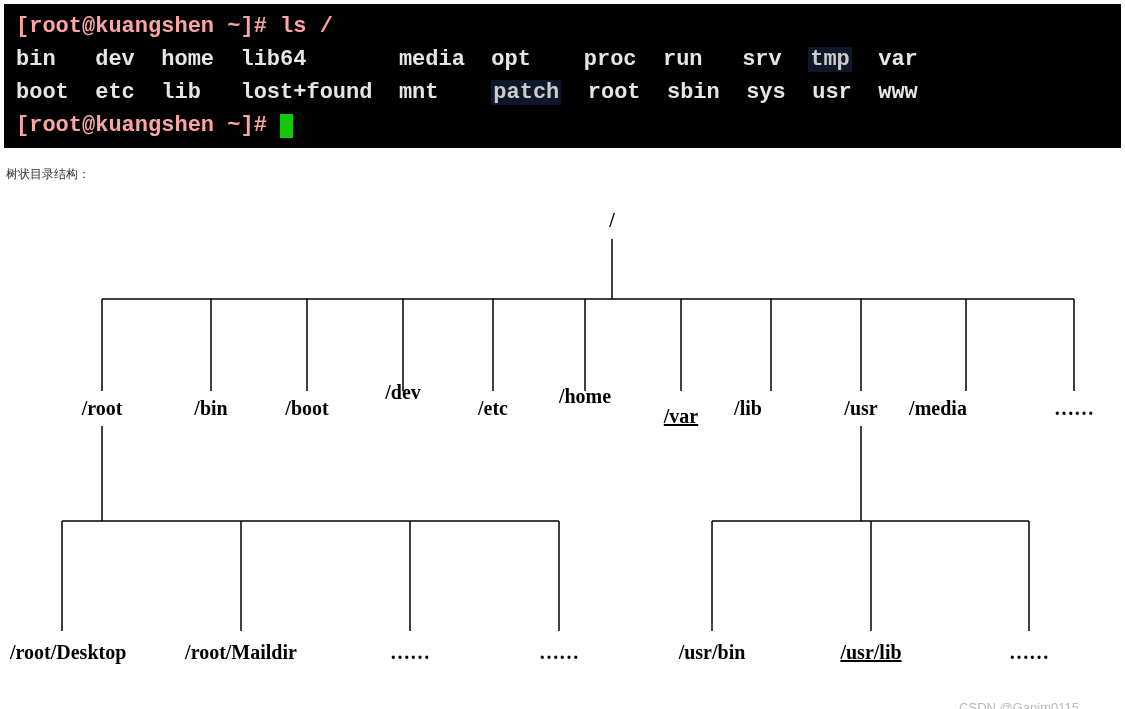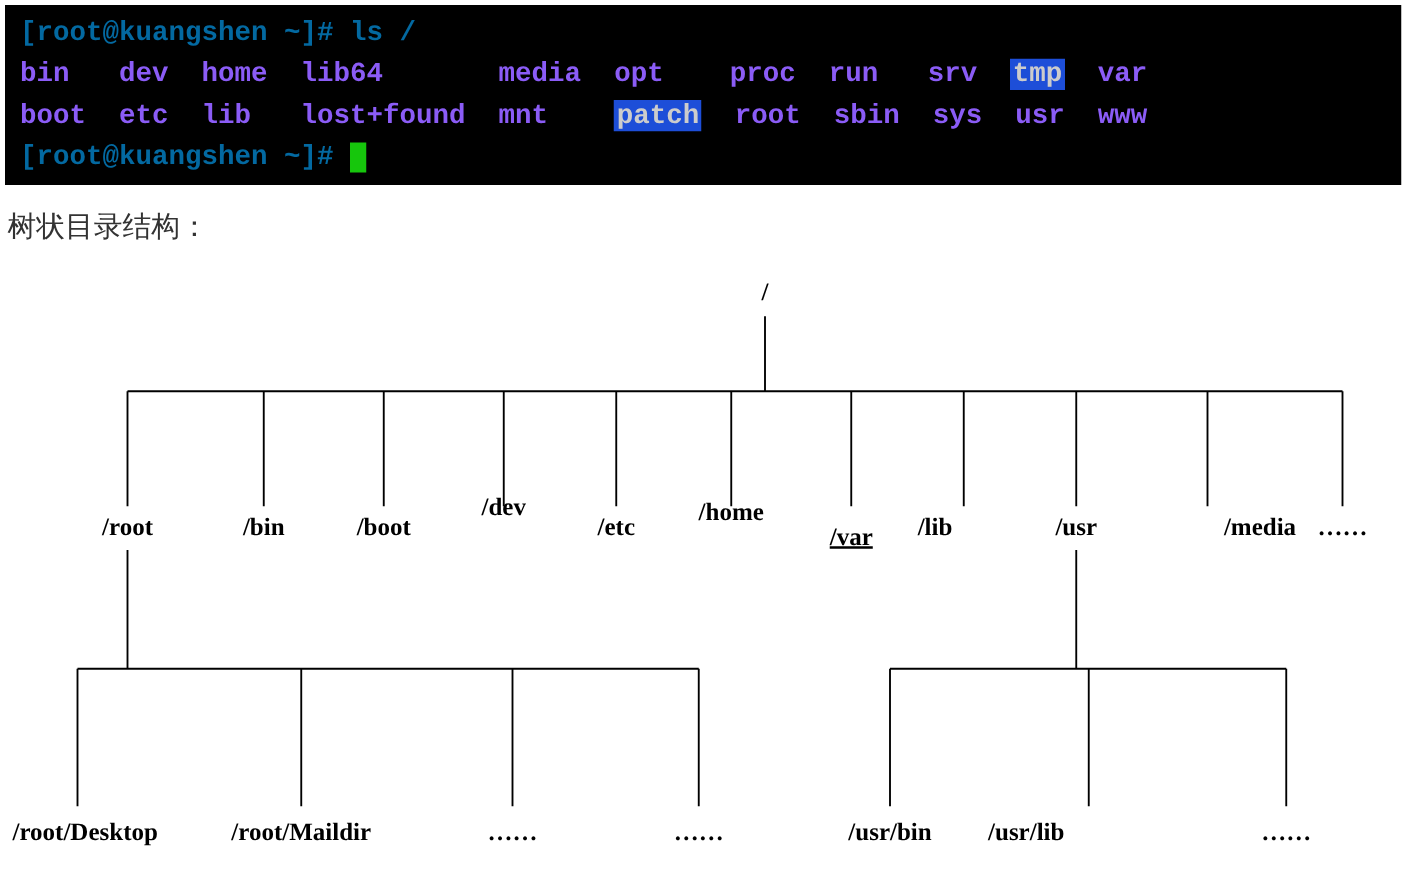--- a/index.html
+++ b/index.html
@@ -12,29 +12,29 @@
   .terminal {
     background: #000;
     color: #fff;
     font-family: "Consolas", "Courier New", monospace;
     font-size: 22px;
     font-weight: bold;
     padding: 6px 12px 6px 12px;
     line-height: 1.5;
     margin: 4px 4px 0 4px;
   }
-  .t-white   { color: #0369a1; }
-  .t-cyan    { color: #8b5cf6; }
-  .t-hl      { color:#ccc; background:#1d4ed8; padding:0 2px; }
+  .t-white   { color: #fca5a5; }
+  .t-cyan    { color: #e5e5e5; }
+  .t-hl      { color:#ccc; background:#0f172a; padding:0 2px; }
   .cursor {
     display:inline-block; width:0.6em; height:1.1em;
     background:#16c60c; vertical-align:text-bottom;
   }
   .caption {
-    font-size: 23px;
+    font-size: 12px;
     color: #333;
     margin: 18px 16px 18px 6px;
   }
   .tree-area {
     position: relative;
     width: 1115px;
     height: 520px;
     margin-left: 4px;
     font-family: "Times New Roman", serif;
     font-weight: bold;
@@ -106,26 +106,26 @@
 
   <span class="lbl" style="left:98px;  top:196px;">/root</span>
   <span class="lbl" style="left:207px; top:196px;">/bin</span>
   <span class="lbl" style="left:303px; top:196px;">/boot</span>
   <span class="lbl" style="left:399px; top:180px;text-align:center;">/dev</span>
   <span class="lbl" style="left:489px; top:196px;">/etc</span>
   <span class="lbl" style="left:581px; top:184px;">/home</span>
   <span class="lbl" style="left:677px; top:204px;text-decoration:underline;">/var</span>
   <span class="lbl" style="left:744px; top:196px;">/lib</span>
   <span class="lbl" style="left:857px; top:196px;">/usr</span>
-  <span class="lbl" style="left:1004px; top:196px;">/media</span>
+  <span class="lbl" style="left:934px; top:196px;">/media</span>
   <span class="lbl" style="left:1070px;top:196px;">……</span>
 
   <span class="lbl lbl-left" style="left:6px;   top:440px;">/root/Desktop</span>
   <span class="lbl" style="left:237px; top:440px;">/root/Maildir</span>
   <span class="lbl" style="left:406px; top:440px;">……</span>
   <span class="lbl" style="left:555px; top:440px;">……</span>
 
   <span class="lbl" style="left:708px;  top:440px;">/usr/bin</span>
-  <span class="lbl" style="left:817px;  top:440px;">/usr/lib</span>
+  <span class="lbl" style="left:867px;  top:440px;text-decoration:underline;">/usr/lib</span>
   <span class="lbl" style="left:1025px; top:440px;">……</span>
 
   <span class="watermark">CSDN @Ganjm0115</span>
 </div>
 
 </body></html>

